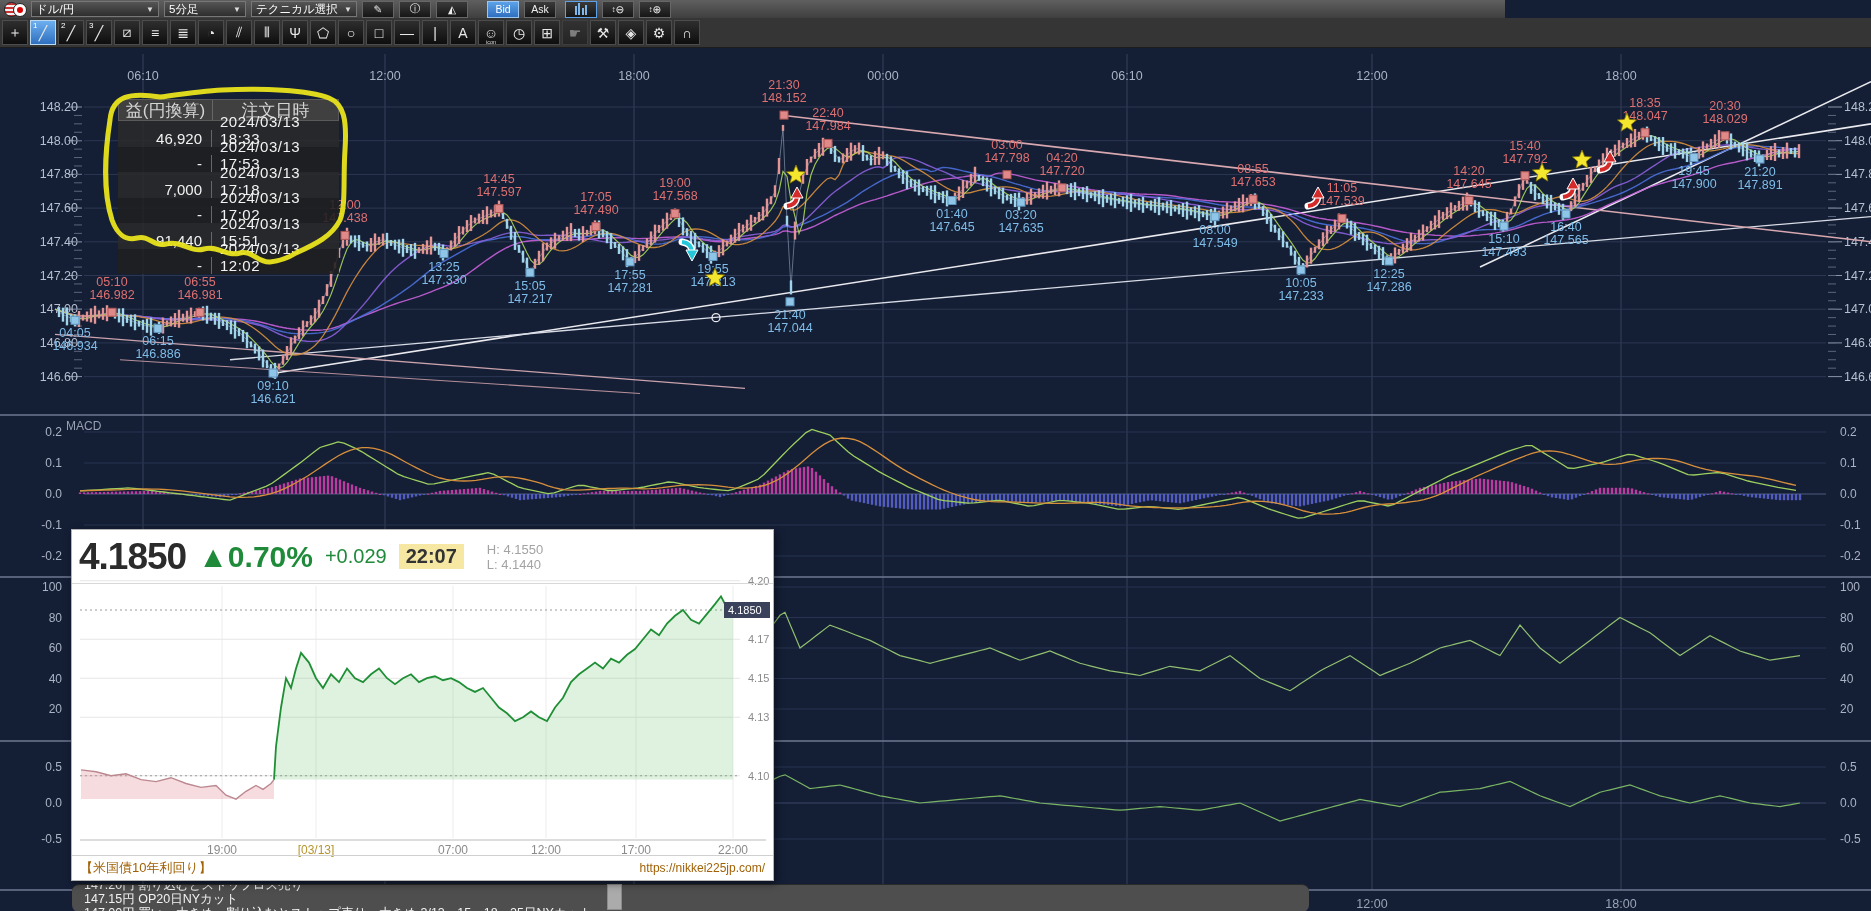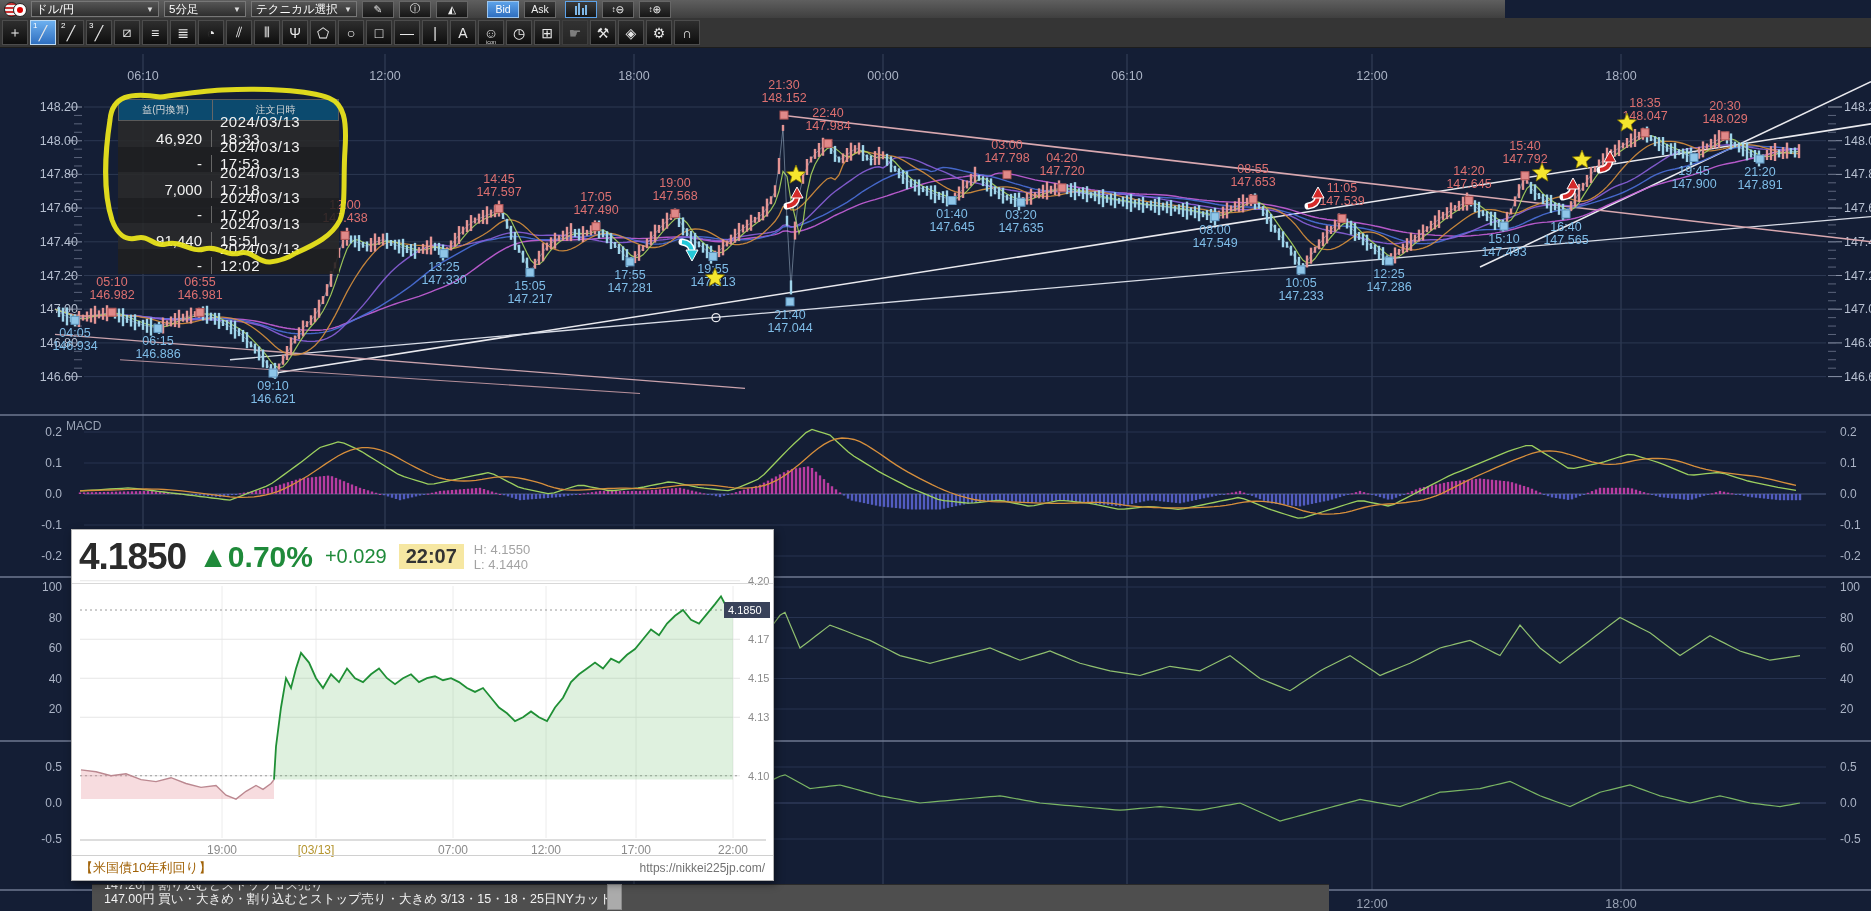--- a/index.html
+++ b/index.html
@@ -32,47 +32,47 @@
   .dbtn .bdg{position:absolute;left:2px;top:0px;font-size:8px;color:#fff;}
   .dbtn .cap{position:absolute;left:0;right:0;bottom:-1px;font-size:5.5px;text-align:center;color:#ddd;letter-spacing:0;}
   
   #chart-svg{position:absolute;left:0;top:0;z-index:1;}
   .axt{font:12.5px "Liberation Sans",sans-serif;}
   .axs{font:12px "Liberation Sans",sans-serif;}
   .ann{font:12.5px "Liberation Sans",sans-serif;}
   #macd-title{position:absolute;left:66px;top:419px;color:#97a1b3;font-size:12px;z-index:2;}
   
   #orders{position:absolute;left:118px;top:99px;width:221px;z-index:20;font-size:15px;}
-  #orders .hd{display:flex;height:22px;background:#0c4a6e;color:#d5d5d5;font-size:10px;border:1px solid #5a5a5a;box-sizing:border-box;}
+  #orders .hd{display:flex;height:22px;background:#404040;color:#d5d5d5;font-size:17px;border:1px solid #5a5a5a;box-sizing:border-box;}
   #orders .hd div{display:flex;align-items:center;justify-content:center;}
   #orders .c1{width:94px;border-right:1px solid #666;box-sizing:border-box;}
   #orders .c2{flex:1;}
   #orders .rw{display:flex;height:25.5px;background:rgba(32,32,32,.88);color:#f2f2f2;align-items:flex-end;}
   #orders .rw:nth-child(odd){background:rgba(42,42,42,.88);}
   #orders .rw .c1{text-align:right;padding-right:9px;}
   #orders .rw .c2{padding-left:8px;letter-spacing:.5px;}
   #loop-svg{position:absolute;left:0;top:0;z-index:21;pointer-events:none;}
   
   #popup{position:absolute;left:71px;top:529px;width:703px;height:352px;background:#ffffff;z-index:30;
          border:1px solid #b5b5b5;box-shadow:2px 3px 8px rgba(0,0,0,.45);box-sizing:border-box;}
   #popup .phead{position:absolute;left:0;top:0;right:0;height:53px;border-bottom:1px solid #d8d8d8;
         display:flex;align-items:center;padding-left:7px;}
   .pprice{font-size:37px;font-weight:bold;color:#2b2b2b;letter-spacing:-1px;}
   .ppct{font-size:30px;font-weight:bold;color:#1f8a3a;margin-left:12px;}
   .pchg{font-size:20px;color:#1f8a3a;margin-left:12px;}
   .ptime{font-size:20px;font-weight:bold;color:#333;background:#f6e7a2;padding:1px 7px;margin-left:12px;}
-  .phl{margin-left:10px;font-size:13px;color:#a3a3a3;line-height:15px;}
+  .phl{margin-left:23px;font-size:13px;color:#a3a3a3;line-height:15px;}
   #popup-svg{position:absolute;left:0;top:0;}
   #popup .pfoot{position:absolute;left:0;right:0;bottom:0;height:24px;border-top:1px solid #d0d0d0;
         display:flex;align-items:center;justify-content:space-between;padding:0 8px;}
   .pfl{font-size:13px;color:#a16207;}
-  .pfr{font-size:12px;color:#737373;}
+  .pfr{font-size:12px;color:#a16207;}
   
-  #news{position:absolute;left:92px;top:884px;width:1237px;height:27px;background:#4e4e4e;overflow:hidden;
-        z-index:25;border-top:1px solid #2a2a2a;}
+  #news{position:absolute;left:72px;top:884px;width:1237px;height:27px;background:#4e4e4e;overflow:hidden;
+        z-index:25;border-top:1px solid #2a2a2a;border-radius:7px;}
   #news .inner{margin-top:-7px;}
   #news .nrow{height:14px;line-height:14px;color:#f2f2f2;font-size:12.5px;padding-left:12px;white-space:nowrap;}
   #news-scroll{position:absolute;left:607px;top:884px;width:15px;height:26px;background:#ababab;border:1px solid #8a8a8a;
         z-index:26;box-sizing:border-box;}
 </style>
 </head>
 <body>
 
 <div id="app">
 
@@ -1551,18 +1551,19 @@
     </div>
     <div class="pfoot">
       <span class="pfl">【米国債10年利回り】</span>
       <span class="pfr">https://nikkei225jp.com/</span>
     </div>
   </div>
 
   <div id="news">
       <div class="inner" id="news-inner">
         <div class="nrow">147.20円  割り込むとストップロス売り</div>
+        <div class="nrow">147.15円  OP20日NYカット</div>
         <div class="nrow">147.00円  買い・大きめ・割り込むとストップ売り・大きめ 3/13・15・18・25日NYカット</div>
       </div>
     </div>
   <div id="news-scroll"></div>
 
 </div>
 
 </body></html>

